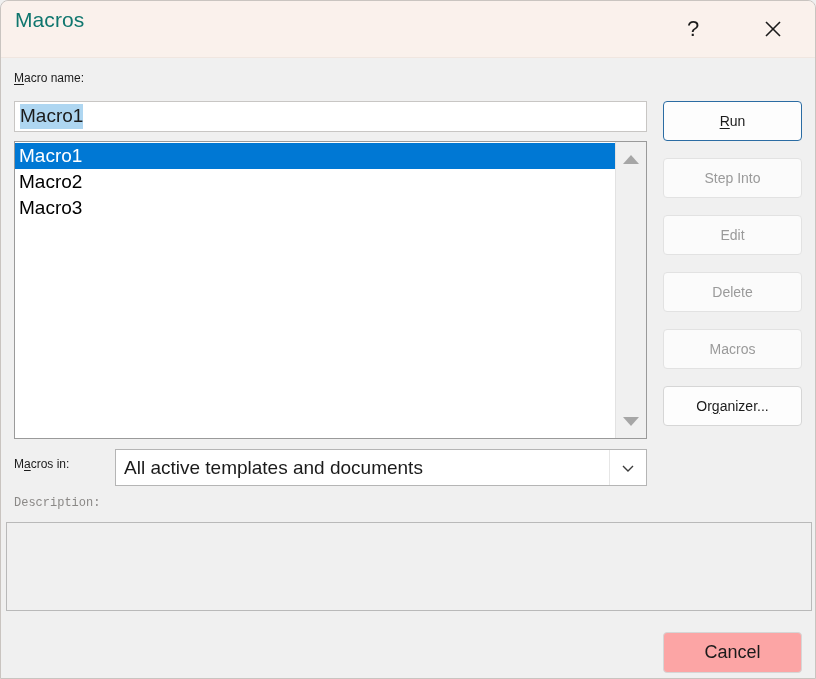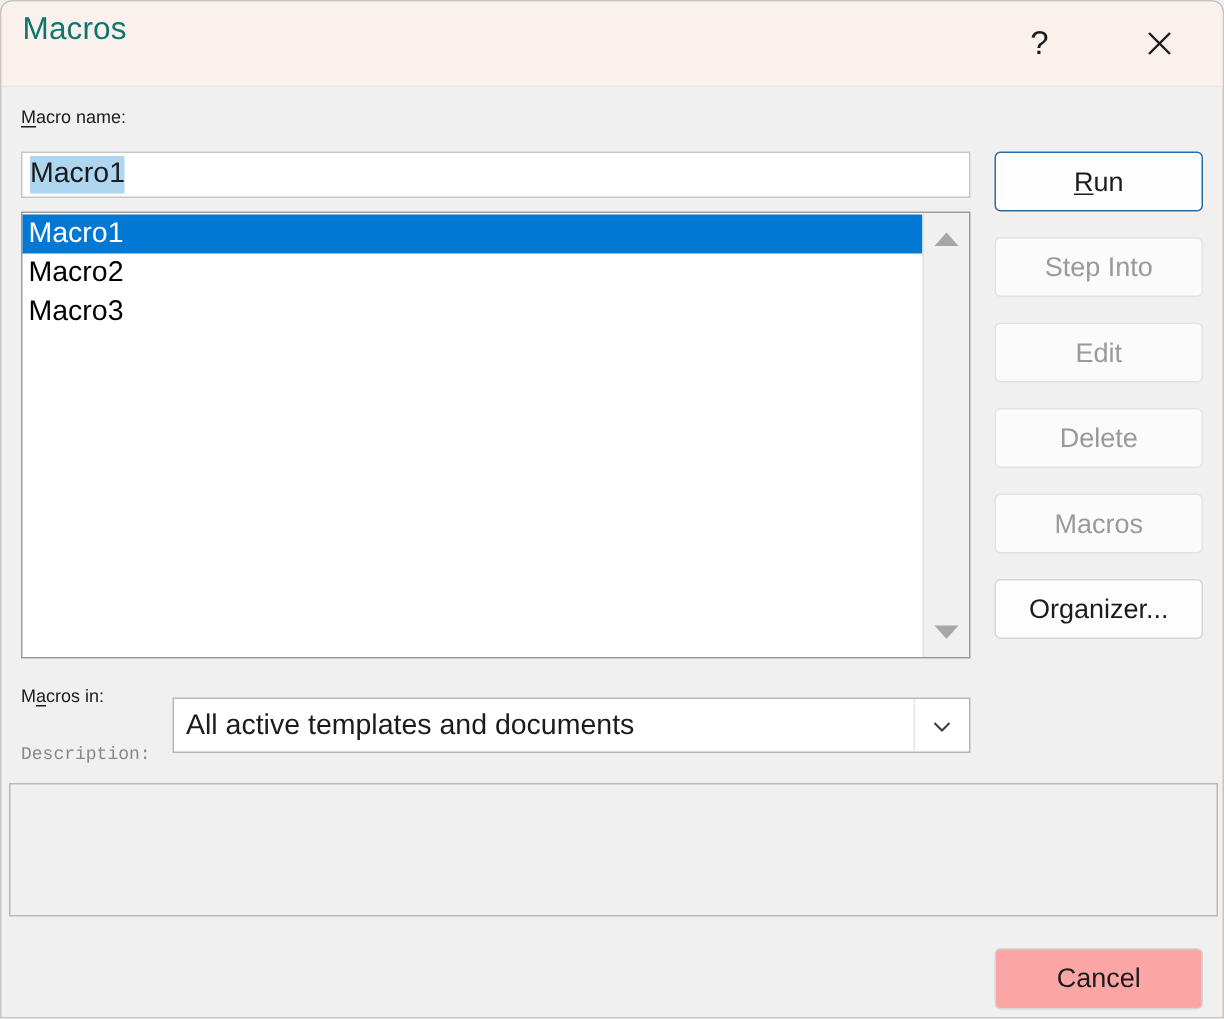--- a/index.html
+++ b/index.html
@@ -166,21 +166,21 @@
     left: 662px;
     width: 139px;
     height: 40px;
     box-sizing: border-box;
     background: #fdfdfd;
     border: 1px solid #d6d6d6;
     border-radius: 4px;
     display: flex;
     align-items: center;
     justify-content: center;
-    font-size: 18px;
+    font-size: 14px;
     color: #1b1b1b;
     cursor: default;
     white-space: nowrap;
   }
   .side-button.default {
     border: 1px solid #2b6ca3;
     background: #fdfdfd;
   }
   .side-button.disabled {
     color: #9a9a9a;
@@ -208,21 +208,21 @@
     justify-content: center;
     font-size: 18px;
     color: #1b1b1b;
     cursor: default;
   }
 
   
   #macros-in-combo {
     position: absolute;
     left: 114px;
-    top: 464px;
+    top: 448px;
     width: 532px;
     height: 37px;
     box-sizing: border-box;
     background: #ffffff;
     border: 1px solid #b5b5b5;
     display: flex;
     align-items: center;
     cursor: default;
   }
   #macros-in-value {

